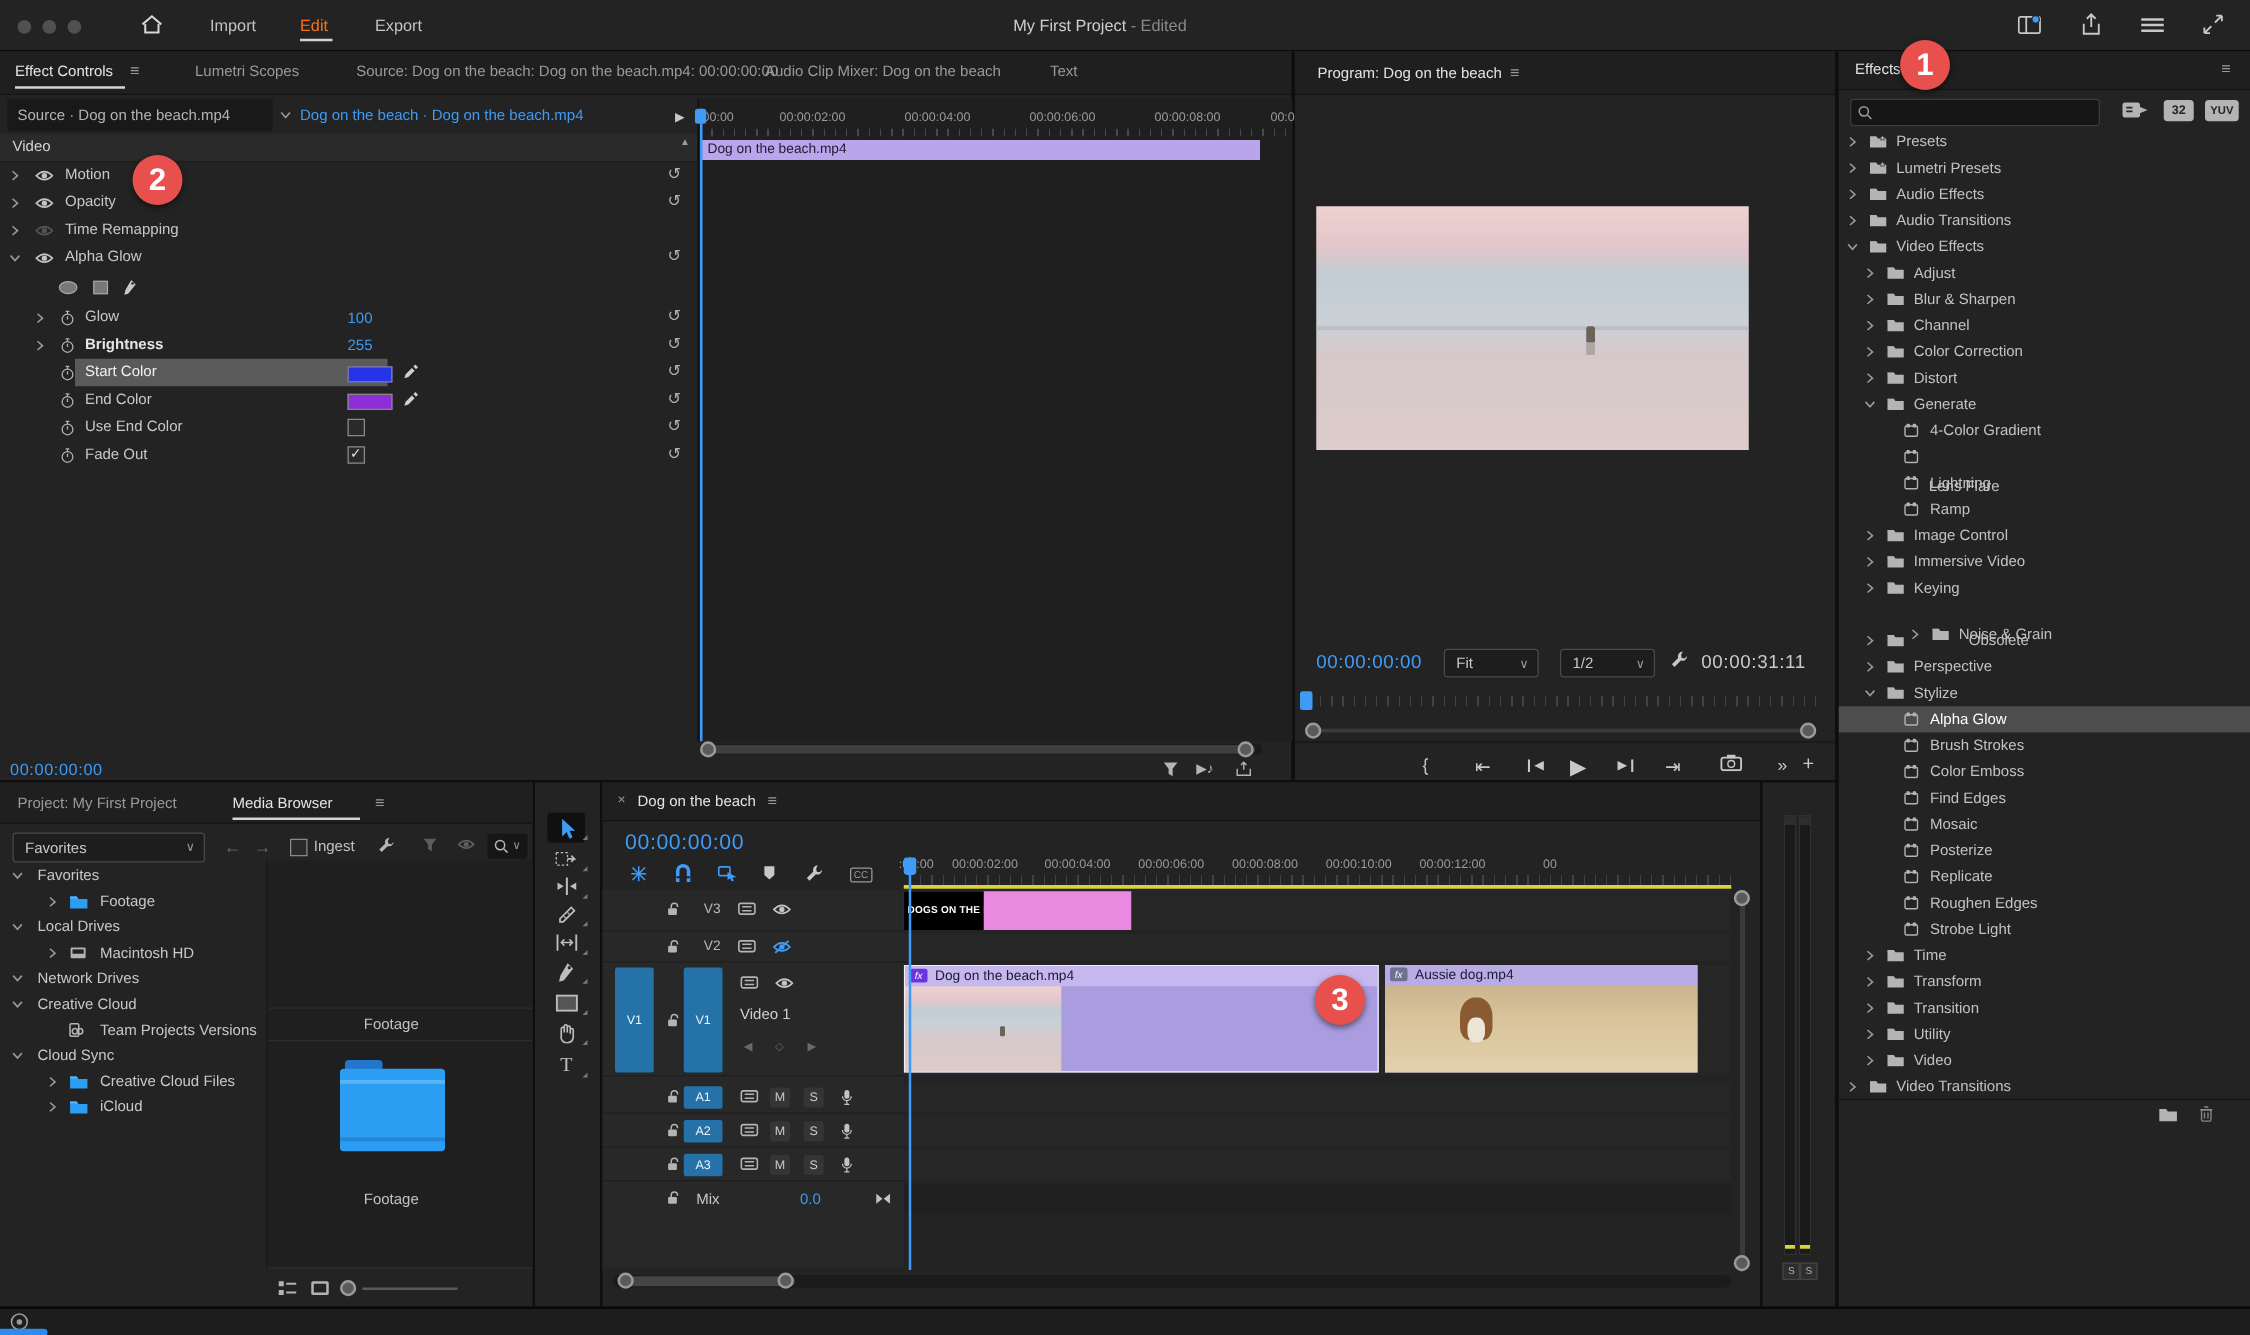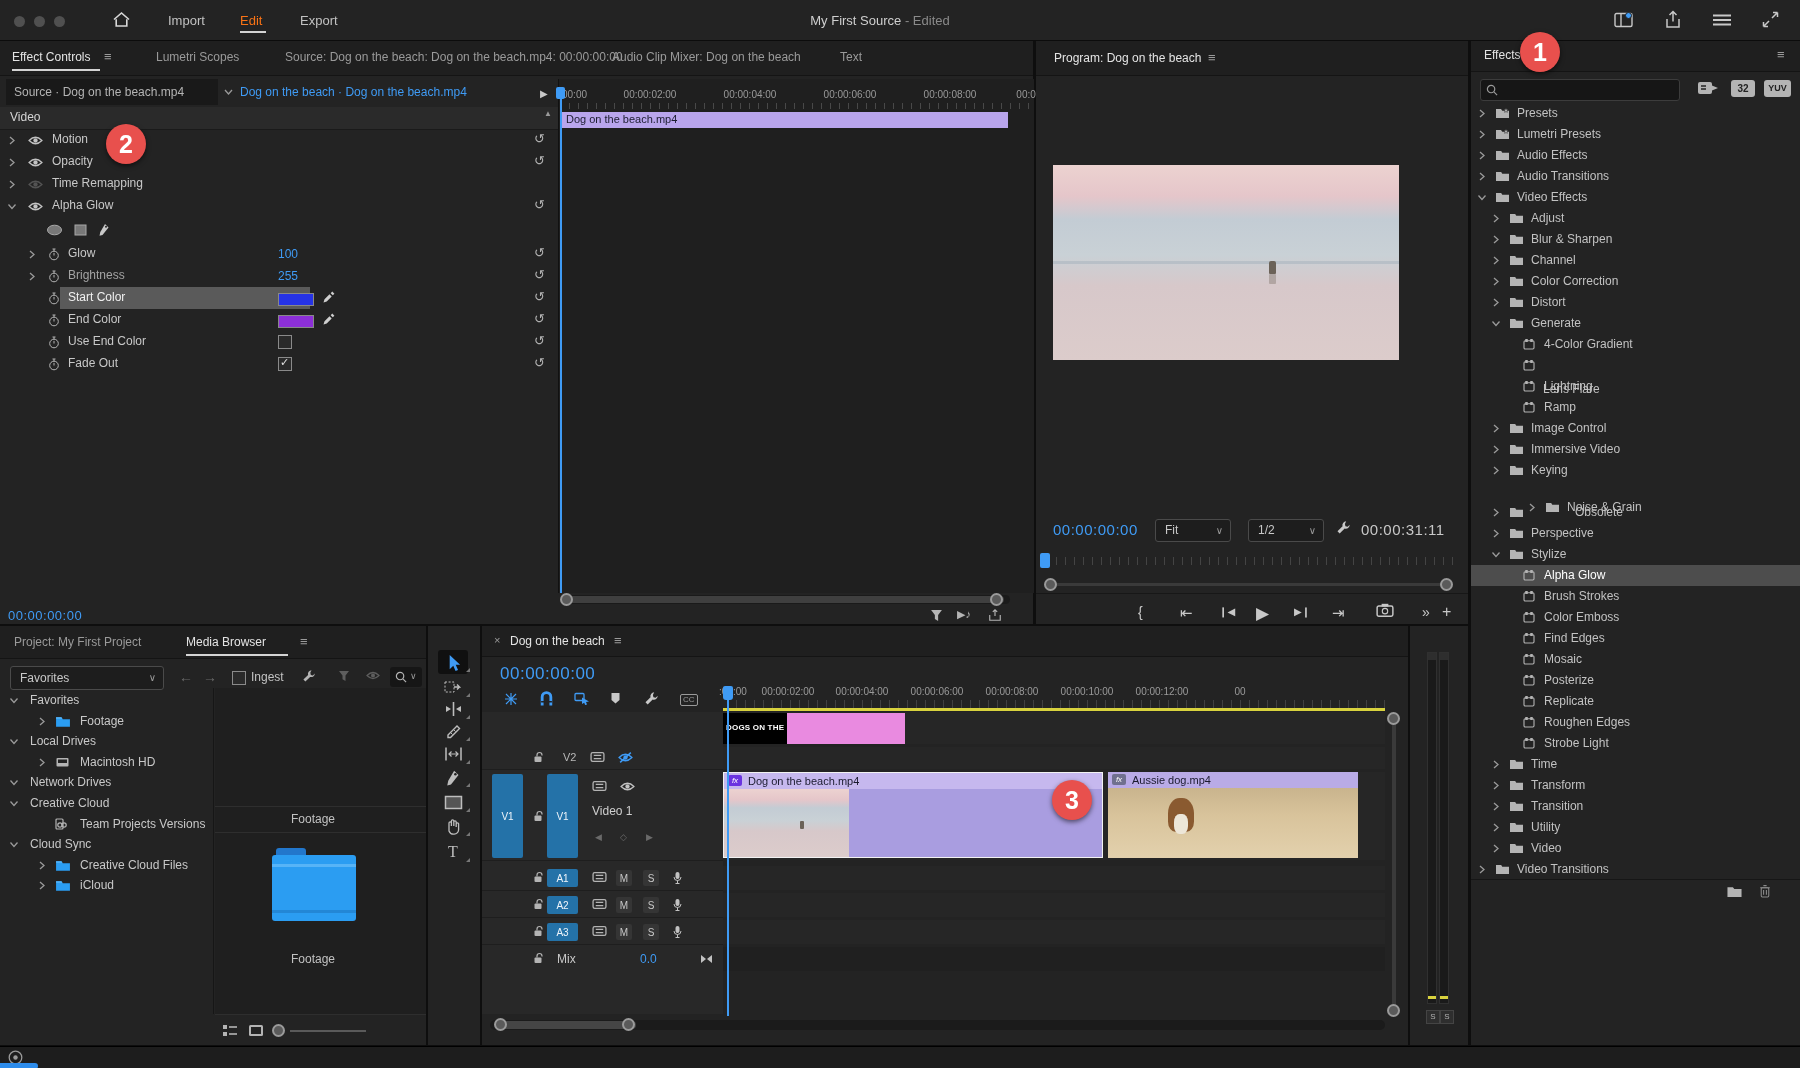--- a/index.html
+++ b/index.html
@@ -61,21 +61,21 @@
           <path d="M4.2 8.2V15h10.6V8.2" fill="none" stroke="currentColor" stroke-width="1.6"></path>
         </svg>
     </span>
     <div id="topbar-menus">
         <div class="lbl" style="left: 168px; top: 13px; font-size: 13px; color: rgb(194, 194, 194);">Import</div>
         <div class="lbl" style="left: 240px; top: 13px; font-size: 13px; color: #f97316;">Edit</div>
         <div class="underline" style="left: 240px; top: 31px; width: 26px;"></div>
         <div class="lbl" style="left: 300px; top: 13px; font-size: 13px; color: rgb(194, 194, 194);">Export</div>
       </div>
     <div class="lbl" style="left:880px;top:13px;transform:translateX(-50%);font-size:13px;color:#cfcfcf;">
-      <span>My First Source</span>
+      <span>My First Project</span>
       <span style="color:#8a8a8a;">- Edited</span>
     </div>
     <span class="icn" style="left:1614px;top:12px;color:#c8c8c8;">
       <svg width="20" height="16" viewBox="0 0 20 16">
           <rect x="1" y="1.5" width="17" height="13" rx="1.5" fill="none" stroke="currentColor" stroke-width="1.4"></rect>
           <path d="M7 1.5v13" stroke="currentColor" stroke-width="1.4"></path>
           <circle cx="14.5" cy="3.5" r="3" fill="#3f9bf5" stroke="#232323"></circle>
         </svg>
     </span>
     <span class="icn" style="left:1664px;top:10px;color:#c8c8c8;">
@@ -221,21 +221,21 @@
             <svg width="8" height="9" viewBox="0 0 8 9">
               <path d="M2 1l4 3.5L2 8" fill="none" stroke="currentColor" stroke-width="1.3"></path>
             </svg>
           </span>
           <span class="icn" style="left: 48px; top: 5px; color: rgb(180, 180, 180);">
             <svg width="12" height="13" viewBox="0 0 12 13">
               <circle cx="6" cy="7.5" r="4.3" fill="none" stroke="currentColor"></circle>
               <path d="M6 7.5V4.9M4.5 1h3M6 1v2.2" stroke="currentColor" fill="none"></path>
             </svg>
           </span>
-          <div class="rowlbl" style="left: 68px; color: #a3a3a3; z-index: 2;">Brightness</div>
+          <div class="rowlbl" style="left: 68px; color: #e5e5e5; z-index: 2; font-weight: bold;">Brightness</div>
           <div class="ec-val" style="left: 278px;">255</div>
           <div class="reset" style="left: 534px;">↺</div>
         </div>
         <div class="ec-row" style="top: 246px; height: 22px;">
           <span class="icn" style="left: 48px; top: 5px; color: rgb(180, 180, 180);">
             <svg width="12" height="13" viewBox="0 0 12 13">
               <circle cx="6" cy="7.5" r="4.3" fill="none" stroke="currentColor"></circle>
               <path d="M6 7.5V4.9M4.5 1h3M6 1v2.2" stroke="currentColor" fill="none"></path>
             </svg>
           </span>
@@ -1211,20 +1211,41 @@
         <div class="abs" style="left:60px;top:10px;width:26px;height:34px;background:#8a5a30;border-radius:45% 45% 30% 30%;"></div>
         <div class="abs" style="left:66px;top:26px;width:14px;height:20px;background:#ede6d8;border-radius:40%;"></div>
       </div>
     </div>
 
     <div class="abs" style="left:245px;top:60px;width:1.5px;height:330px;background:#3f9bf5;z-index:20;"></div>
     <div class="abs" style="left:241px;top:60px;width:10px;height:14px;background:#3f9bf5;border-radius:2px 2px 3px 3px;z-index:21;"></div>
 
     <div id="track-heads">
         <div class="abs" style="left: 0px; top: 86px; width: 241px; height: 302px; background: rgb(40, 40, 40);">
+          <div class="abs" style="left: 0px; top: 0px; width: 241px; height: 32px; border-bottom: 1px solid rgb(30, 30, 30);">
+            <span class="icn" style="left: 51px; top: 9px; color: rgb(180, 180, 180);">
+              <svg width="11" height="13" viewBox="0 0 11 12">
+                <path d="M4 5V3.5a2.5 2.5 0 0 1 5 0V4" fill="none" stroke="currentColor" stroke-width="1.2"></path>
+                <rect x="1.5" y="5" width="7" height="5.5" rx="1" fill="currentColor"></rect>
+              </svg>
+            </span>
+            <div class="rowlbl" style="left: 81px; top: 9px; color: rgb(184, 184, 184); font-size: 11px;">V3</div>
+            <span class="icn" style="left: 108px; top: 9px; color: rgb(180, 180, 180);">
+              <svg width="15" height="12" viewBox="0 0 14 11">
+                <rect x="1" y="1.5" width="12" height="8" rx="1.5" fill="none" stroke="currentColor" stroke-width="1.2"></rect>
+                <path d="M3.5 4h7M3.5 7h7" stroke="currentColor"></path>
+              </svg>
+            </span>
+            <span class="icn" style="left: 136px; top: 10px; color: rgb(194, 194, 194);">
+              <svg width="15" height="11" viewBox="0 0 14 10">
+                <path d="M1 5Q7-1 13 5 7 11 1 5Z" fill="none" stroke="currentColor" stroke-width="1.2"></path>
+                <circle cx="7" cy="5" r="2" fill="currentColor"></circle>
+              </svg>
+            </span>
+          </div>
           <div class="abs" style="left: 0px; top: 35px; width: 241px; height: 22px; border-bottom: 1px solid rgb(30, 30, 30);">
             <span class="icn" style="left: 51px; top: 4px; color: rgb(180, 180, 180);">
               <svg width="11" height="13" viewBox="0 0 11 12">
                 <path d="M4 5V3.5a2.5 2.5 0 0 1 5 0V4" fill="none" stroke="currentColor" stroke-width="1.2"></path>
                 <rect x="1.5" y="5" width="7" height="5.5" rx="1" fill="currentColor"></rect>
               </svg>
             </span>
             <div class="rowlbl" style="left: 81px; top: 4px; color: rgb(184, 184, 184); font-size: 11px;">V2</div>
             <span class="icn" style="left: 108px; top: 4px; color: rgb(180, 180, 180);">
               <svg width="15" height="12" viewBox="0 0 14 11">

